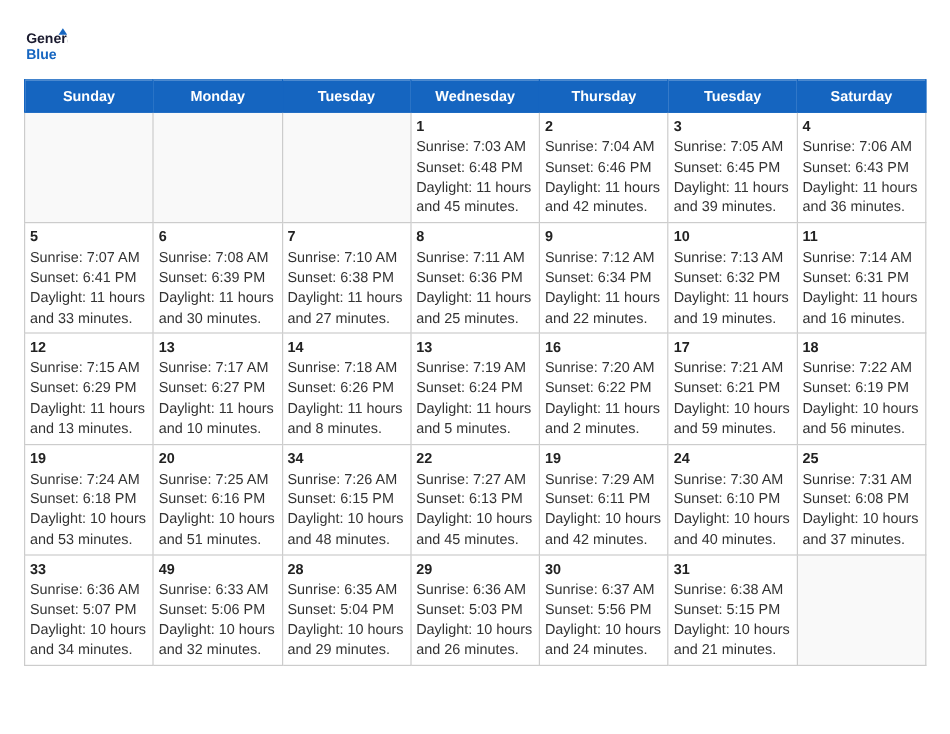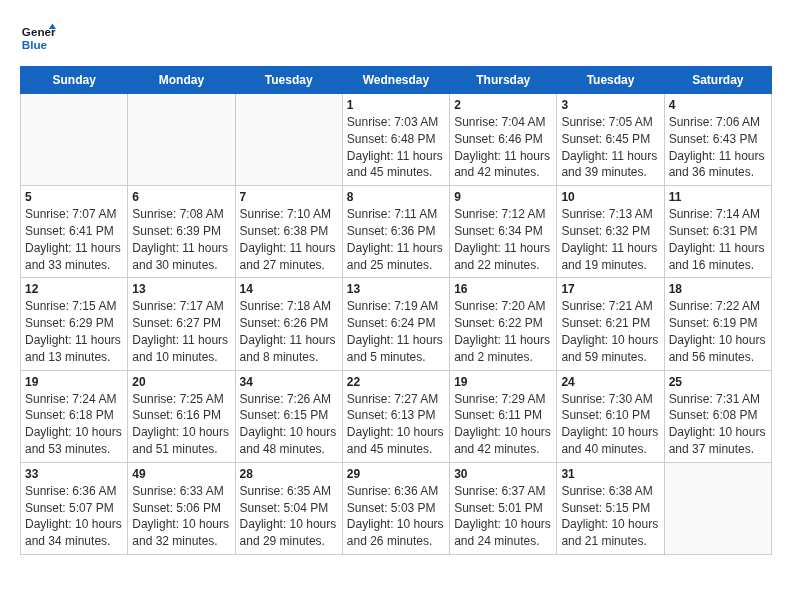--- a/index.html
+++ b/index.html
@@ -290,21 +290,21 @@
         </td>
         <td>
           <span class="day-number">29</span>
           <div class="day-info">Sunrise: 6:36 AM
 Sunset: 5:03 PM
 Daylight: 10 hours and 26 minutes.</div>
         </td>
         <td>
           <span class="day-number">30</span>
           <div class="day-info">Sunrise: 6:37 AM
-Sunset: 5:01 PM
+Sunset: 5:56 PM
 Daylight: 10 hours and 24 minutes.</div>
         </td>
         <td>
           <span class="day-number">31</span>
           <div class="day-info">Sunrise: 6:38 AM
 Sunset: 5:15 PM
 Daylight: 10 hours and 21 minutes.</div>
         </td>
         <td class="empty"></td>
       </tr>

